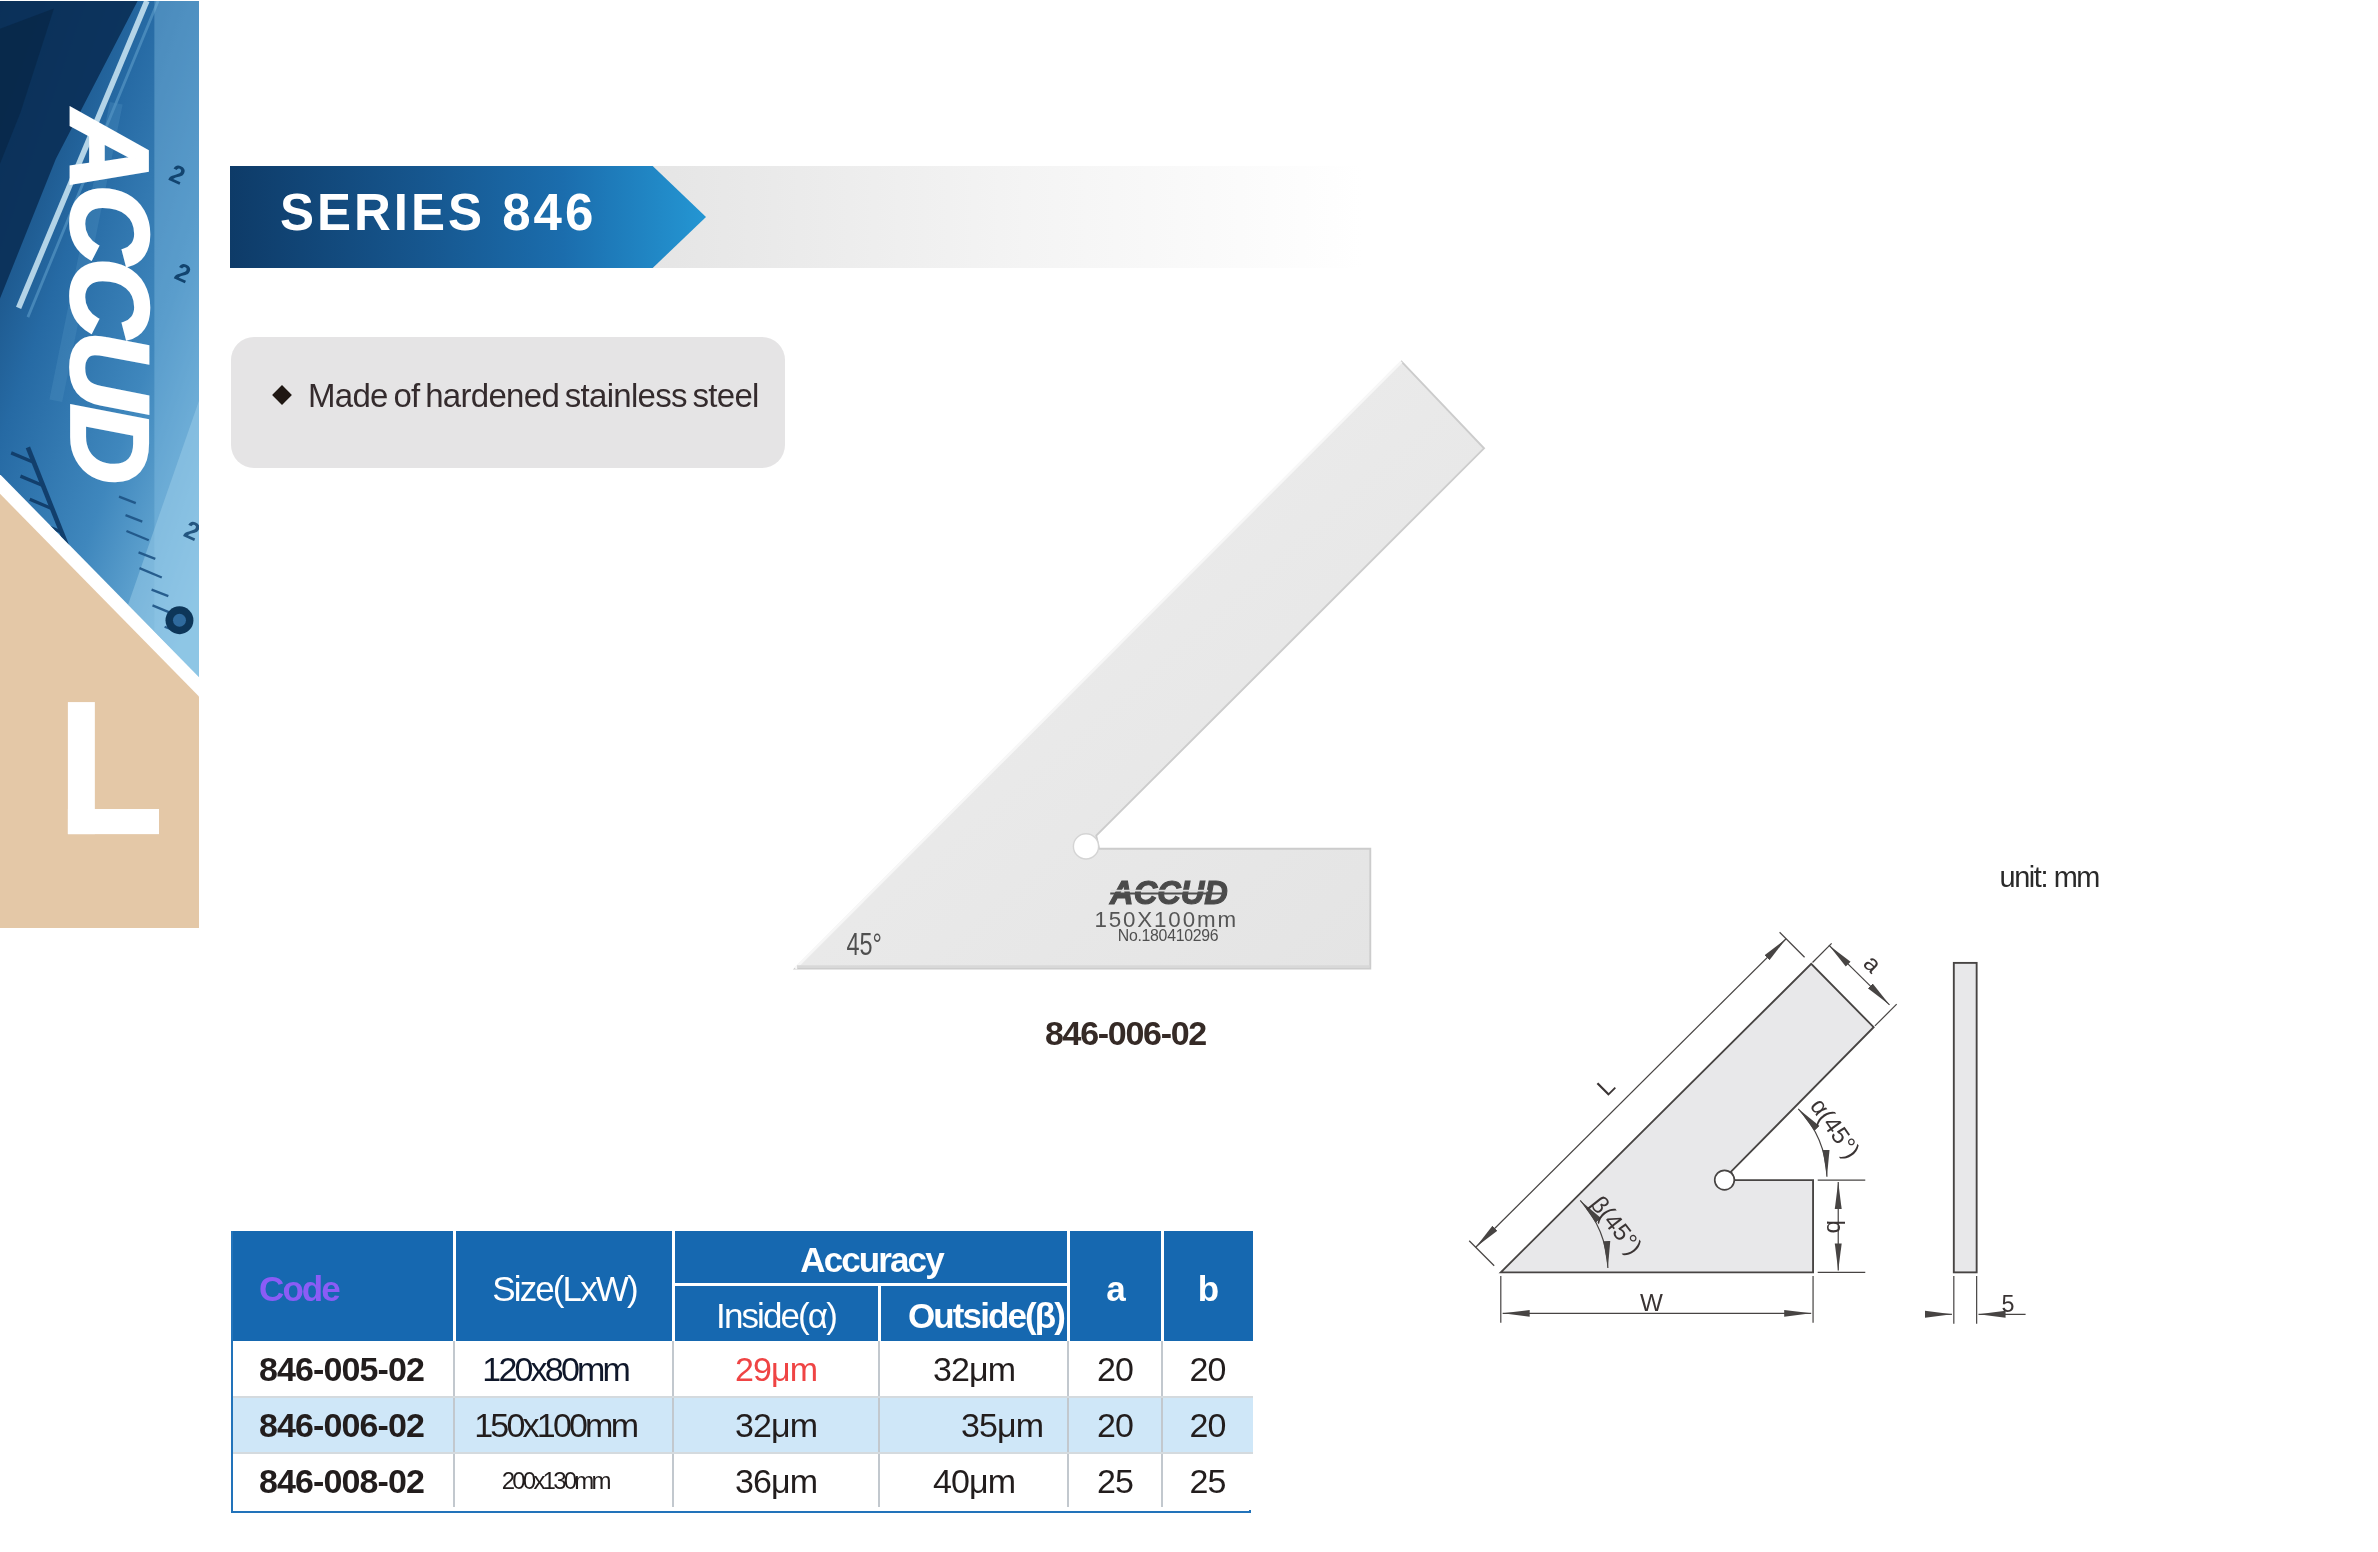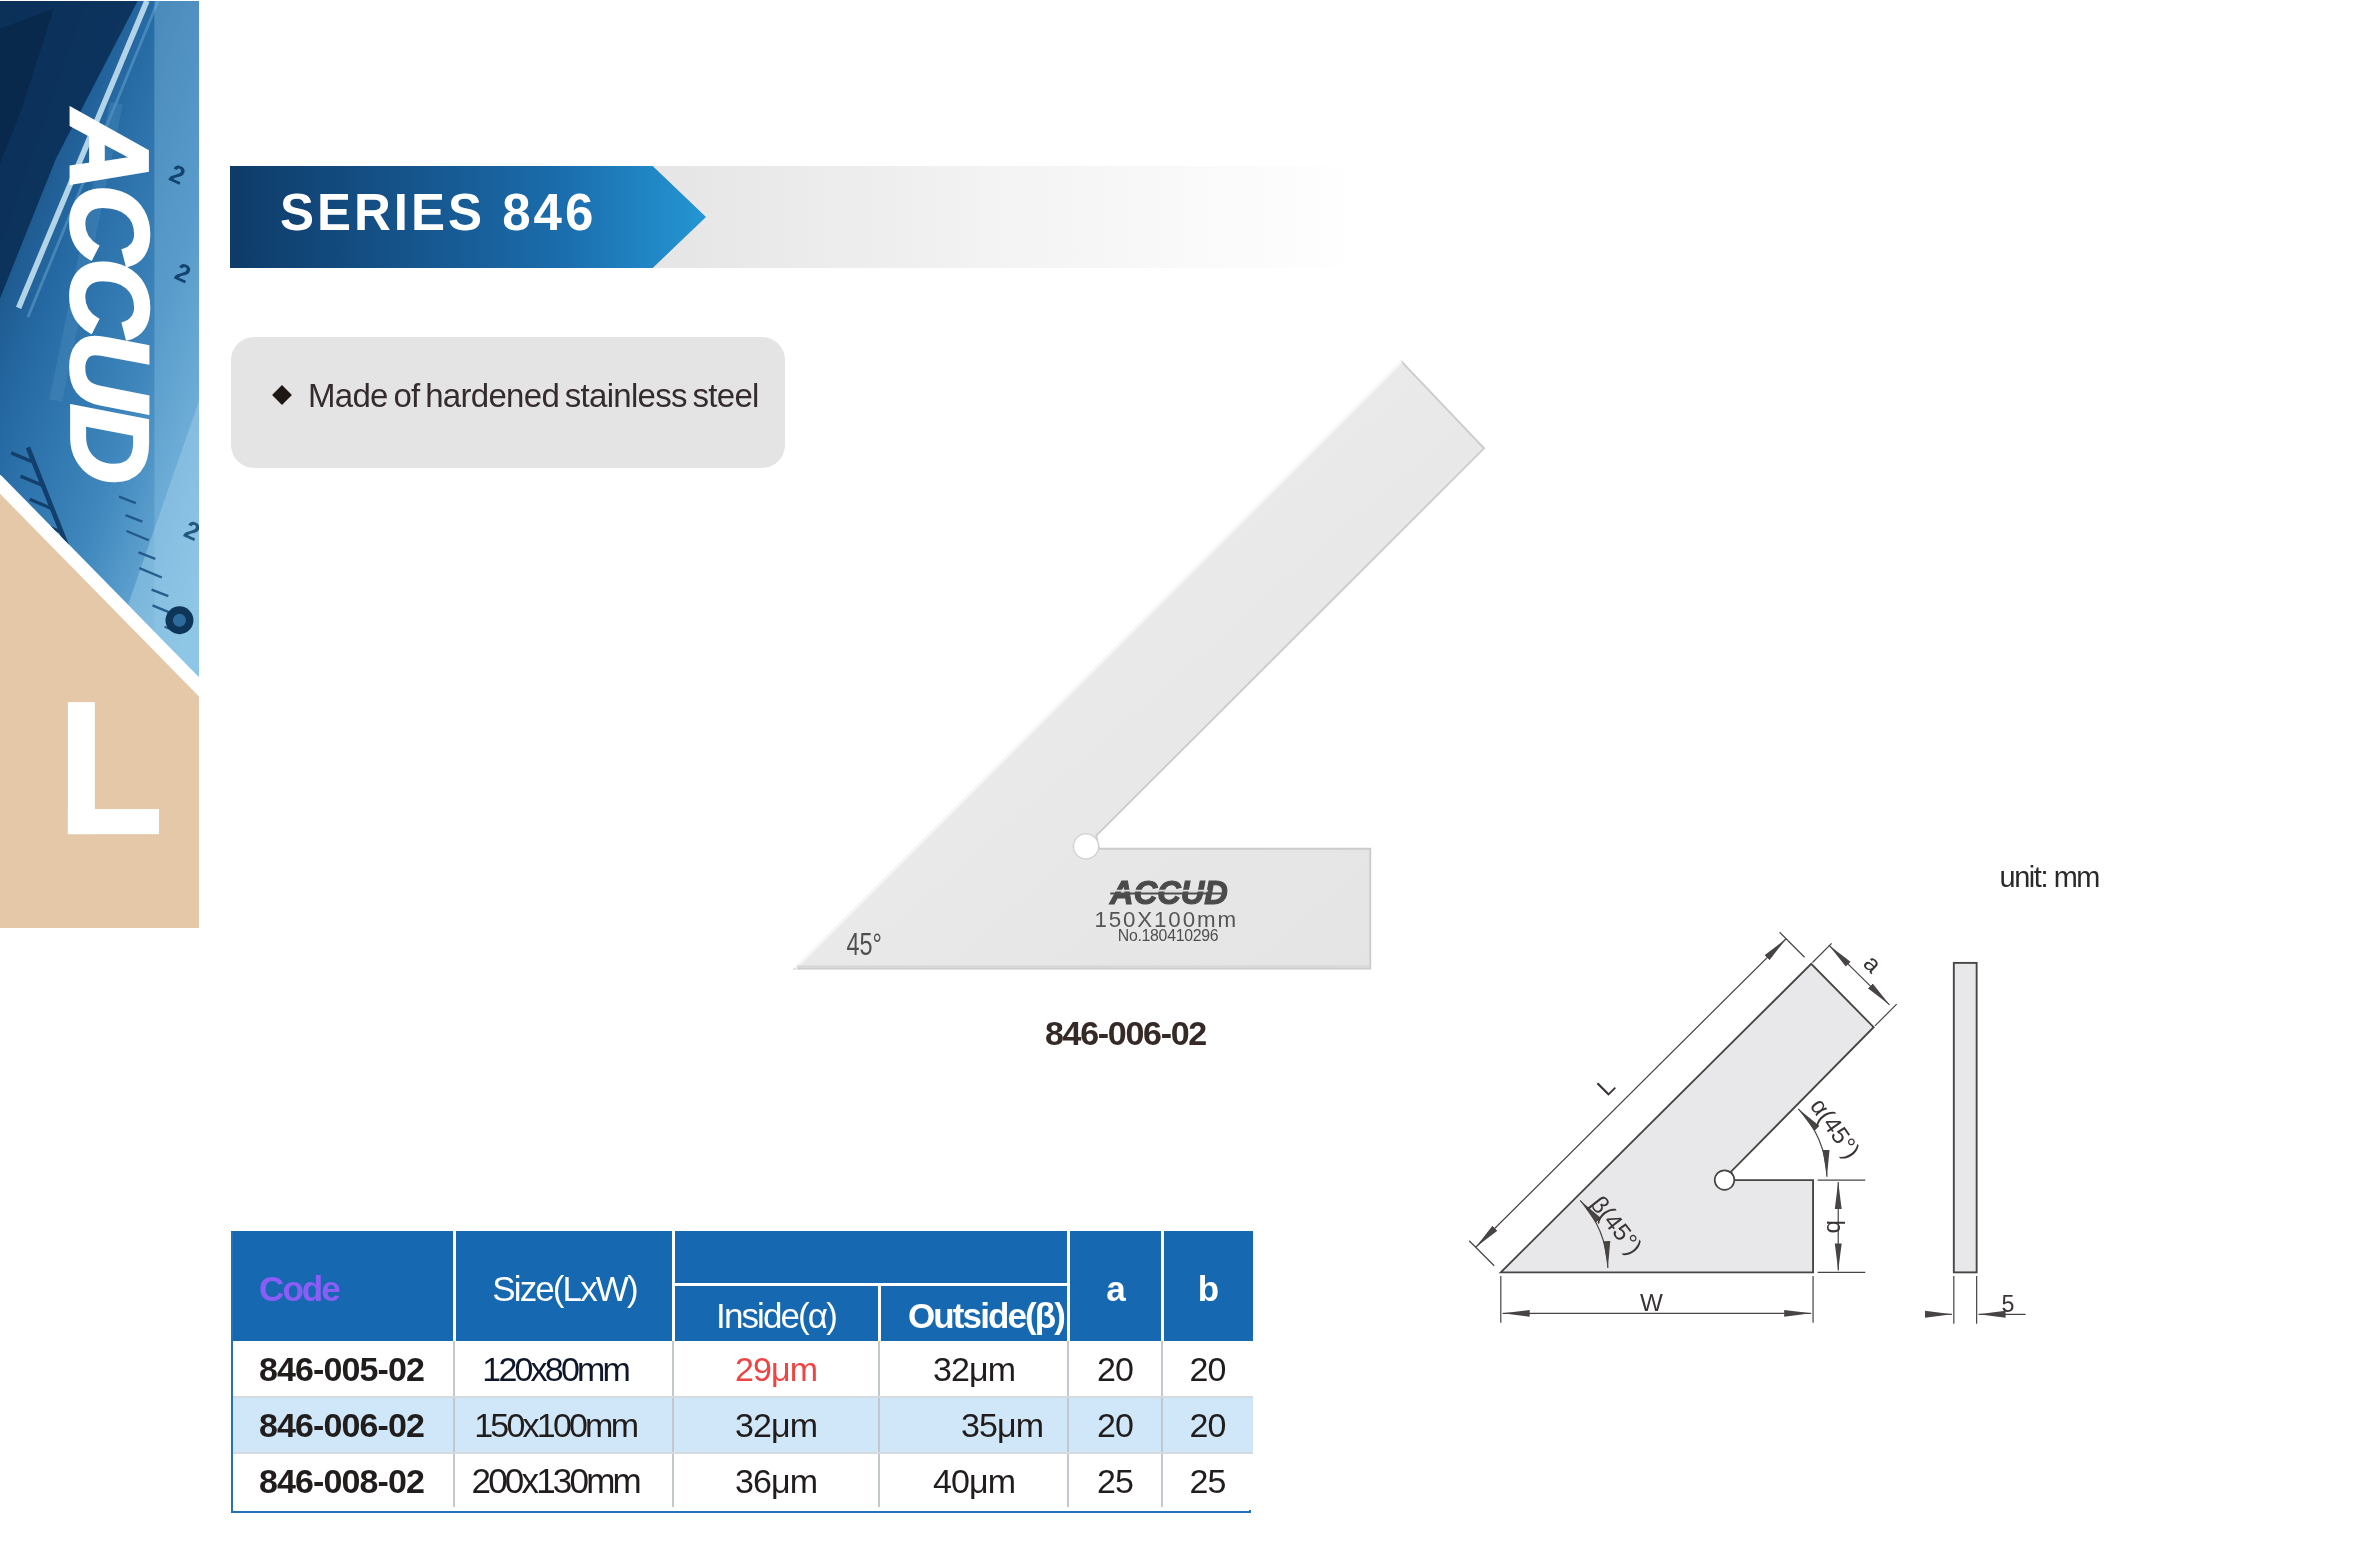--- a/index.html
+++ b/index.html
@@ -158,38 +158,39 @@
   <div class="abs" style="left:645px;top:55px;width:2.8px;height:55px;background:#ffffff;"></div>
   <div class="abs" style="left:220px;top:110px;width:1.9px;height:166px;background:#c2c8ce;"></div>
   <div class="abs" style="left:439px;top:110px;width:1.9px;height:166px;background:#c2c8ce;"></div>
   <div class="abs" style="left:645px;top:110px;width:1.9px;height:166px;background:#c2c8ce;"></div>
   <div class="abs" style="left:834px;top:110px;width:1.9px;height:166px;background:#c2c8ce;"></div>
   <div class="abs" style="left:928px;top:110px;width:1.9px;height:166px;background:#c2c8ce;"></div>
   <div class="abs" style="left:0;top:165px;width:1020px;height:1.9px;background:#d4dade;"></div>
   <div class="abs" style="left:0;top:221px;width:1020px;height:1.9px;background:#d4dade;"></div>
   <div class="abs" style="left:26px;top:0px;width:194px;height:110px;display:flex;align-items:center;padding-top:5.6px;color:#8b5cf6;font-size:35px;font-weight:bold;letter-spacing:-1.9px;">Code</div>
   <div class="abs" style="left:222px;top:0px;width:219px;height:110px;display:flex;align-items:center;justify-content:center;padding-top:5.6px;color:#ffffff;font-size:35px;font-weight:normal;letter-spacing:-1.9px;">Size(LxW)</div>
+  <div class="abs" style="left:441px;top:0px;width:395px;height:52px;display:flex;align-items:center;justify-content:center;padding-top:5.6px;color:#ffffff;font-size:35px;font-weight:bold;letter-spacing:-1.9px;">Accuracy</div>
   <div class="abs" style="left:441px;top:55px;width:204px;height:55px;display:flex;align-items:center;justify-content:center;padding-top:5.6px;color:#ffffff;font-size:35px;font-weight:normal;letter-spacing:-1.9px;">Inside(α)</div>
   <div class="abs" style="left:648px;top:55px;width:186px;height:55px;display:flex;align-items:center;justify-content:center;padding-top:5.6px;color:#ffffff;font-size:35px;font-weight:bold;letter-spacing:-1.9px;padding-left:24px;">Outside(β)</div>
   <div class="abs" style="left:837px;top:0px;width:90px;height:110px;display:flex;align-items:center;justify-content:center;padding-top:5.6px;color:#ffffff;font-size:35px;font-weight:bold;letter-spacing:-1.9px;">a</div>
   <div class="abs" style="left:930px;top:0px;width:89px;height:110px;display:flex;align-items:center;justify-content:center;padding-top:5.6px;color:#ffffff;font-size:35px;font-weight:bold;letter-spacing:-1.9px;">b</div>
   <div class="abs" style="left:26px;top:110px;width:194px;height:56px;display:flex;align-items:center;color:#221d1d;font-size:34px;font-weight:bold;letter-spacing:-0.9px;">846-005-02</div>
   <div class="abs" style="left:222px;top:110px;width:219px;height:56px;display:flex;align-items:center;justify-content:center;padding-right:18.6px;color:#0f172a;font-size:34px;letter-spacing:-2.8px;">120x80mm</div>
   <div class="abs" style="left:441px;top:110px;width:204px;height:56px;display:flex;align-items:center;justify-content:center;color:#ef4444;font-size:34px;letter-spacing:-0.9px;">29μm</div>
   <div class="abs" style="left:648px;top:110px;width:186px;height:56px;display:flex;align-items:center;justify-content:center;color:#221d1d;font-size:34px;letter-spacing:-0.9px;">32μm</div>
   <div class="abs" style="left:837px;top:110px;width:90px;height:56px;display:flex;align-items:center;justify-content:center;color:#221d1d;font-size:34px;letter-spacing:-0.9px;">20</div>
   <div class="abs" style="left:930px;top:110px;width:89px;height:56px;display:flex;align-items:center;justify-content:center;color:#221d1d;font-size:34px;letter-spacing:-0.9px;">20</div>
   <div class="abs" style="left:26px;top:166px;width:194px;height:56px;display:flex;align-items:center;color:#221d1d;font-size:34px;font-weight:bold;letter-spacing:-0.9px;">846-006-02</div>
   <div class="abs" style="left:222px;top:166px;width:219px;height:56px;display:flex;align-items:center;justify-content:center;padding-right:18.6px;color:#221d1d;font-size:34px;letter-spacing:-2.8px;">150x100mm</div>
   <div class="abs" style="left:441px;top:166px;width:204px;height:56px;display:flex;align-items:center;justify-content:center;color:#221d1d;font-size:34px;letter-spacing:-0.9px;">32μm</div>
   <div class="abs" style="left:648px;top:166px;width:186px;height:56px;display:flex;align-items:center;justify-content:center;color:#221d1d;font-size:34px;letter-spacing:-0.9px;margin-left:28px;">35μm</div>
   <div class="abs" style="left:837px;top:166px;width:90px;height:56px;display:flex;align-items:center;justify-content:center;color:#221d1d;font-size:34px;letter-spacing:-0.9px;">20</div>
   <div class="abs" style="left:930px;top:166px;width:89px;height:56px;display:flex;align-items:center;justify-content:center;color:#221d1d;font-size:34px;letter-spacing:-0.9px;">20</div>
   <div class="abs" style="left:26px;top:222px;width:194px;height:56px;display:flex;align-items:center;color:#221d1d;font-size:34px;font-weight:bold;letter-spacing:-0.9px;">846-008-02</div>
-  <div class="abs" style="left:222px;top:222px;width:219px;height:56px;display:flex;align-items:center;justify-content:center;padding-right:18.6px;color:#221d1d;font-size:35px;letter-spacing:-2.8px;">200x130mm</div>
+  <div class="abs" style="left:222px;top:222px;width:219px;height:56px;display:flex;align-items:center;justify-content:center;padding-right:18.6px;color:#221d1d;font-size:24px;letter-spacing:-2.8px;">200x130mm</div>
   <div class="abs" style="left:441px;top:222px;width:204px;height:56px;display:flex;align-items:center;justify-content:center;color:#221d1d;font-size:34px;letter-spacing:-0.9px;">36μm</div>
   <div class="abs" style="left:648px;top:222px;width:186px;height:56px;display:flex;align-items:center;justify-content:center;color:#221d1d;font-size:34px;letter-spacing:-0.9px;">40μm</div>
   <div class="abs" style="left:837px;top:222px;width:90px;height:56px;display:flex;align-items:center;justify-content:center;color:#221d1d;font-size:34px;letter-spacing:-0.9px;">25</div>
   <div class="abs" style="left:930px;top:222px;width:89px;height:56px;display:flex;align-items:center;justify-content:center;color:#221d1d;font-size:34px;letter-spacing:-0.9px;">25</div>
 </div>
 
 </div>
 
 
 </body></html>

